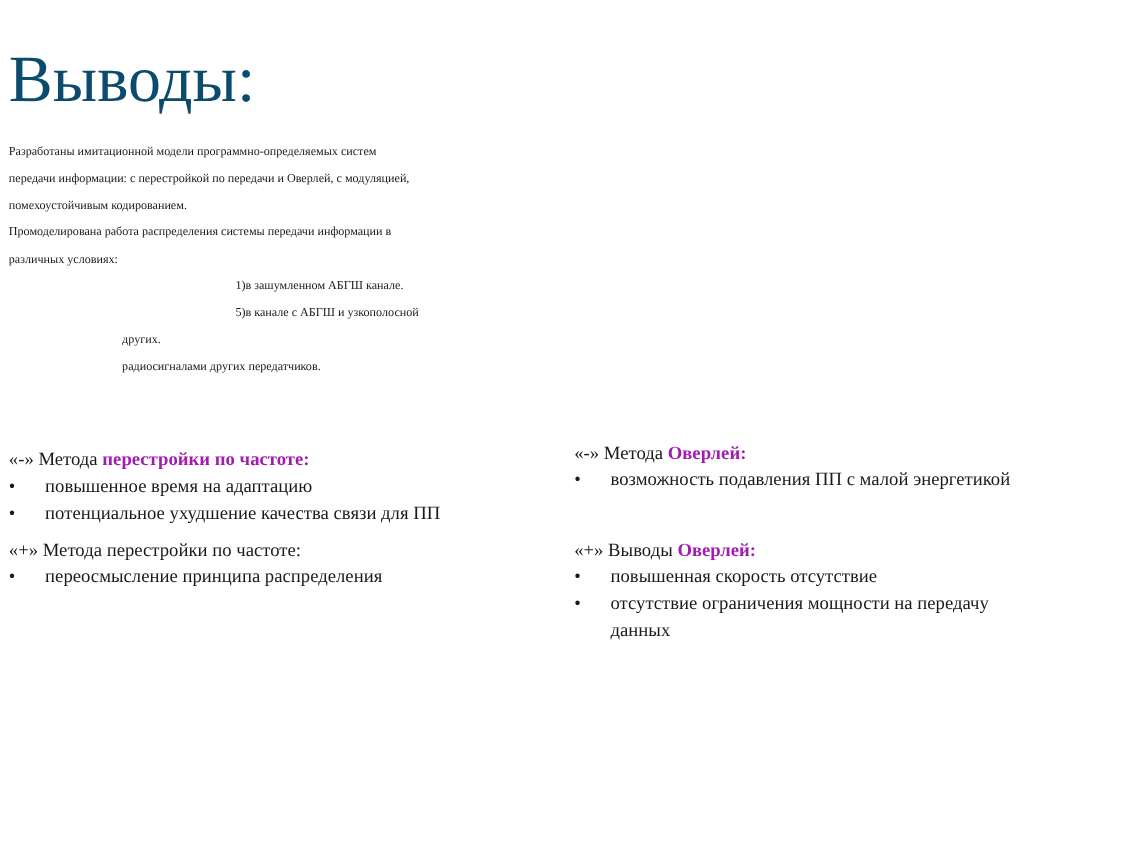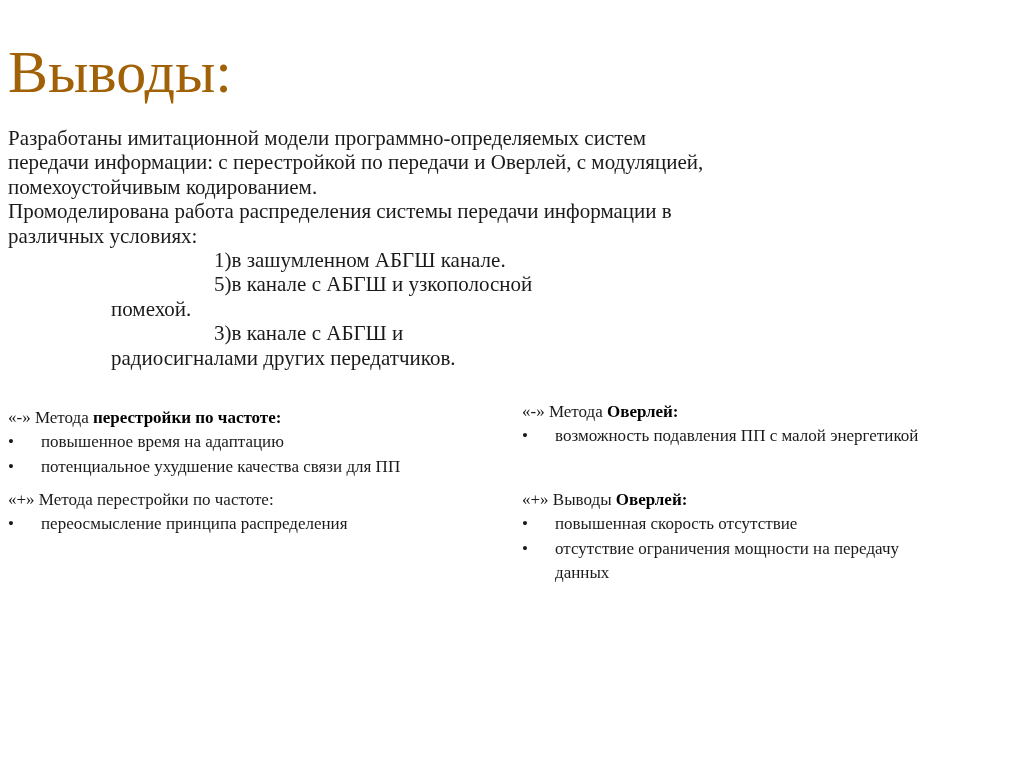--- a/index.html
+++ b/index.html
@@ -14,46 +14,46 @@
       overflow: hidden;
       font-family: "Liberation Serif", "DejaVu Serif", serif;
       color: #111111;
     }
     .title {
       position: absolute;
       left: 8px;
       top: 36px;
       font-size: 60px;
       line-height: 72px;
-      color: #a16207;
+      color: #0c4a6e;
       margin: 0;
       font-weight: normal;
       letter-spacing: 0px;
     }
     .intro {
       position: absolute;
       left: 8px;
       top: 126px;
       width: 700px;
-      font-size: 21px;
+      font-size: 11px;
       line-height: 24.4px;
       color: #1a1a1a;
     }
     .intro .line { display: block; white-space: nowrap; }
     .intro .cond { display: block; white-space: nowrap; }
     .intro .indent1 { padding-left: 206px; }
     .intro .indent2 { padding-left: 103px; }
     .block {
       position: absolute;
       font-size: 17px;
       line-height: 24.4px;
       color: #1a1a1a;
     }
     .block .head { display: block; white-space: nowrap; }
-    .block .head b { font-weight: bold; color: #000000; }
+    .block .head b { font-weight: bold; color: #a21caf; }
     .block .item {
       display: block;
       position: relative;
       padding-left: 33px;
       white-space: nowrap;
     }
     .block .item .bullet {
       position: absolute;
       left: 0;
       top: 0;
@@ -81,22 +81,21 @@
 <h1 class="title">Выводы:</h1>
 
 <div class="intro">
   <span class="line">Разработаны имитационной модели программно-определяемых систем</span>
   <span class="line">передачи информации: с перестройкой по передачи и Оверлей, с модуляцией,</span>
   <span class="line">помехоустойчивым кодированием.</span>
   <span class="line">Промоделирована работа распределения системы передачи информации в</span>
   <span class="line">различных условиях:</span>
   <span class="cond indent1">1)в зашумленном АБГШ канале.</span>
   <span class="cond indent1">5)в канале с АБГШ и узкополосной</span>
-  <span class="cond indent2">помехой.</span>
-  <span class="cond indent1">3)в канале с АБГШ и</span>
+  <span class="cond indent2">других.</span>
   <span class="cond indent2">радиосигналами других передатчиков.</span>
 </div>
 
 <div class="block" id="minus-freq">
   <span class="head"><span>«-» Метода </span><b>перестройки по частоте:</b></span>
   <span class="item"><span class="bullet">•</span><span>повышенное время на адаптацию</span></span>
   <span class="item"><span class="bullet">•</span><span>потенциальное ухудшение качества связи для ПП</span></span>
 </div>
 
 <div class="block" id="plus-freq">

